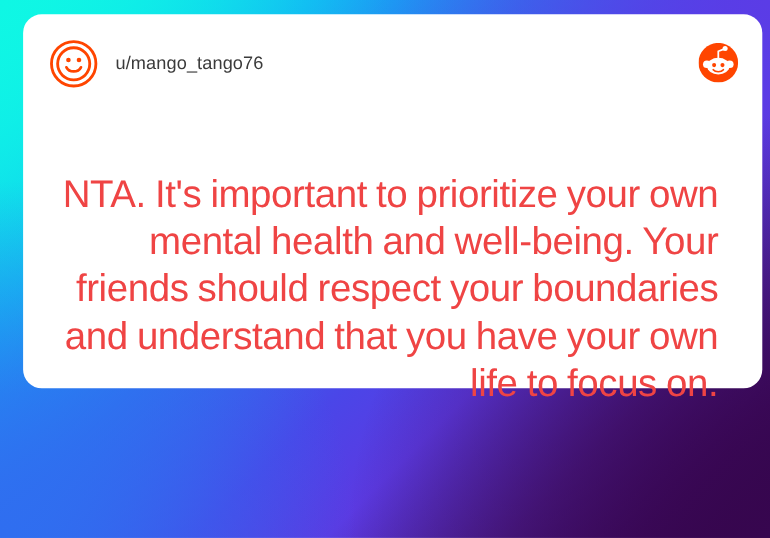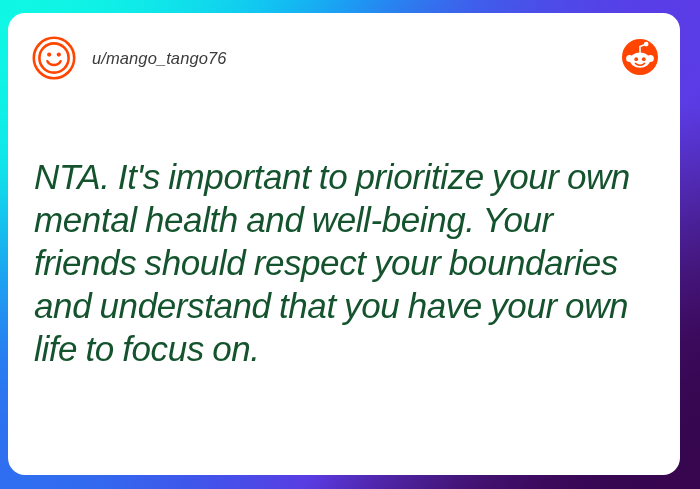--- a/index.html
+++ b/index.html
@@ -54,28 +54,27 @@
   }
   #gradient-corner-purple {
     position: absolute;
     inset: 0;
     background: radial-gradient(circle at 100% 100%, #37064f 0%, rgba(55,6,79,0) 45%);
   }
 
   
   #quote-card {
     position: absolute;
-    left: 8px;
+    left: 21px;
     top: 13px;
     width: 672px;
-    height: 462px;
+    height: 340px;
     background: #ffffff;
     border-radius: 17px;
     box-sizing: border-box;
-    font-style: italic;
   }
 
   
   #card-header {
     position: absolute;
     left: 0;
     top: 0;
     right: 0;
     height: 84px;
   }
@@ -108,24 +107,25 @@
   }
 
   
   #quote-body {
     position: absolute;
     left: 26px;
     top: 142px;
     width: 606px;
     font-size: 35px;
     line-height: 43px;
-    color: #14532d;
+    color: #ef4444;
     letter-spacing: -0.4px;
     font-family: "Liberation Sans", sans-serif;
     word-spacing: -1px;
+    text-align: right;
   }
 </style>
 </head>
 <body>
 
 <div id="stage">
 
   <div id="gradient-backdrop">
     <div id="gradient-corner-cyan"></div>
     <div id="gradient-corner-blue"></div>

